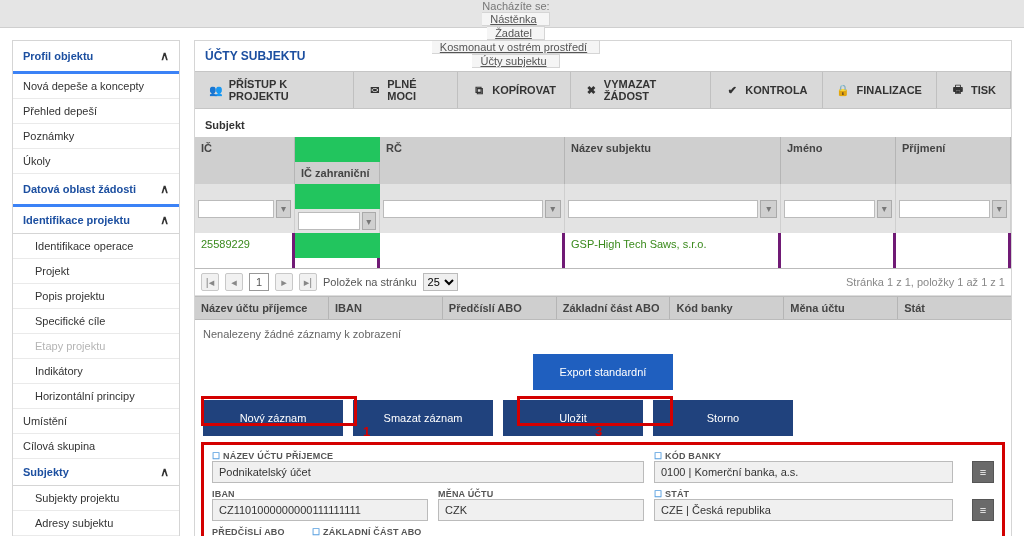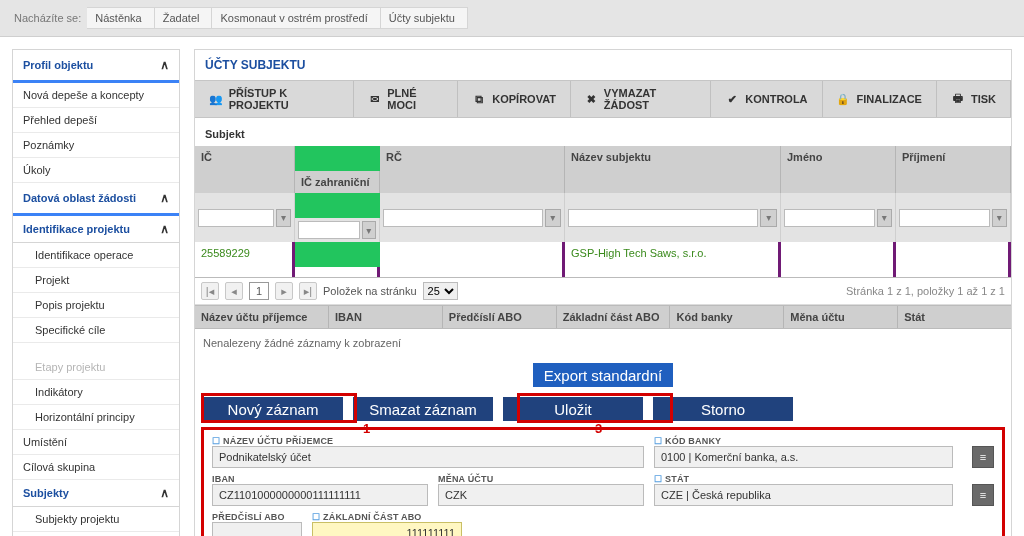--- a/index.html
+++ b/index.html
@@ -1,33 +1,33 @@
 <!DOCTYPE html>
 <html><head>
 <meta charset="utf-8">
 <style>
   * { box-sizing: border-box; margin: 0; padding: 0; }
   body { font-family: Arial, sans-serif; font-size: 11px; background: #fff; color: #333; }
   .page { width: 1024px; height: 536px; position: relative; }
 
   
-  .breadcrumb { height: 37px; background: #e5e5e5; border-bottom: 1px solid #cfcfcf; display: flex; align-items: center; padding-left: 8px; gap: 0; }
+  .breadcrumb { height: 28px; background: #e5e5e5; border-bottom: 1px solid #cfcfcf; display: flex; align-items: center; padding-left: 8px; gap: 0; flex-direction: column; }
   .breadcrumb .label { color: #777; padding: 0 6px; }
-  .breadcrumb .crumb { display: inline-flex; align-items: center; height: 22px; padding: 0 12px 0 8px; background: #f5f5f5; border: 1px solid #d5d5d5; border-left: none; position: relative; color: #555; }
+  .breadcrumb .crumb { display: inline-flex; align-items: center; height: 22px; padding: 0 12px 0 8px; background: #f5f5f5; border: 1px solid #d5d5d5; border-left: none; position: relative; color: #555; text-decoration: underline; }
   .breadcrumb .crumb:first-of-type { border-left: 1px solid #d5d5d5; }
 
   .layout { display: flex; padding: 12px 12px 0 12px; gap: 14px; }
 
   
   .sidebar { width: 168px; flex: 0 0 168px; border: 1px solid #d5d5d5; }
   .side-section-hdr { background: #fff; font-weight: bold; color: #1c4fa0; padding: 8px 10px; border-bottom: 3px solid #3b82f6; display: flex; justify-content: space-between; align-items: center; }
   .side-sub-hdr { background: #fff; font-weight: bold; color: #1c4fa0; padding: 6px 10px; border-bottom: 1px solid #d5d5d5; display:flex; justify-content: space-between; align-items:center; }
   .side-item { padding: 6px 10px; border-bottom: 1px solid #eaeaea; color: #333; cursor: pointer; }
   .side-item.indent { padding-left: 22px; }
-  .side-item.disabled { color: #b5b5b5; margin-top: 12px; }
+  .side-item.disabled { color: #b5b5b5; }
   .chev { font-size: 12px; color:#333; }
 
   
   .main { flex: 1; border:1px solid #d5d5d5; }
   .main-title { color:#1c4fa0; font-weight:bold; padding:8px 10px; font-size:12px; }
   .toolbar { background:#d9d9d9; border-top:1px solid #c5c5c5; border-bottom:1px solid #c5c5c5; display:flex; }
   .toolbar .tb-item { display:flex; align-items:center; gap:6px; padding:6px 14px; border-right:1px solid #c0c0c0; color:#333; font-weight:bold; cursor:pointer; }
   .tb-icon { width:14px; height:14px; display:inline-flex; align-items:center; justify-content:center; }
 
   .section-title { padding:10px 10px 6px 10px; font-weight:bold; color:#333; }
@@ -54,21 +54,21 @@
   .pager .right { margin-left:auto; color:#888; }
   .pager select { height:18px; border:1px solid #bbb; font-size:11px; }
 
   
   .grid2-head { display:flex; background:#cfcfcf; border-top:1px solid #bbb; border-bottom:1px solid #bbb; }
   .grid2-head .g2h { padding:5px 6px; font-weight:bold; color:#444; border-right:1px solid #b5b5b5; flex:1; }
   .no-records { padding:8px 8px; color:#666; }
 
   .btn-row { display:flex; gap:10px; padding:6px 8px 4px 8px; align-items:center; position:relative; }
   .btn-row.center { justify-content:center; }
-  .btn { background:#1f5fbf; color:#fff; border:none; height:24px; min-width:140px; display:flex; align-items:center; justify-content:center; cursor:pointer; font-size:15px; }
+  .btn { background:#1f5fbf; color:#fff; border:none; height:36px; min-width:140px; display:flex; align-items:center; justify-content:center; cursor:pointer; font-size:11px; }
   .btn.dark { background:#20427d; }
 
   
   .form-wrap { position:relative; margin:2px 6px 10px 6px; padding:6px 4px 18px 4px; border:3px solid #d30000; }
   .field-label { font-size:9px; font-weight:bold; color:#555; text-transform:uppercase; letter-spacing:.2px; }
   .field-label.req::before { content:"☐ "; color:#5aa0e0; }
   .input { height:22px; border:1px solid #bbb; background:#f0f0f0; padding:0 6px; display:flex; align-items:center; color:#333; }
   .input.yellow { background:#fff7c2; border:1px solid #c9bf65; }
   .picker { display:flex; gap:19px; }
   .picker .pick-btn { width:22px; height:22px; background:#6a6a6a; color:#fff; display:flex; align-items:center; justify-content:center; border:1px solid #555; }

